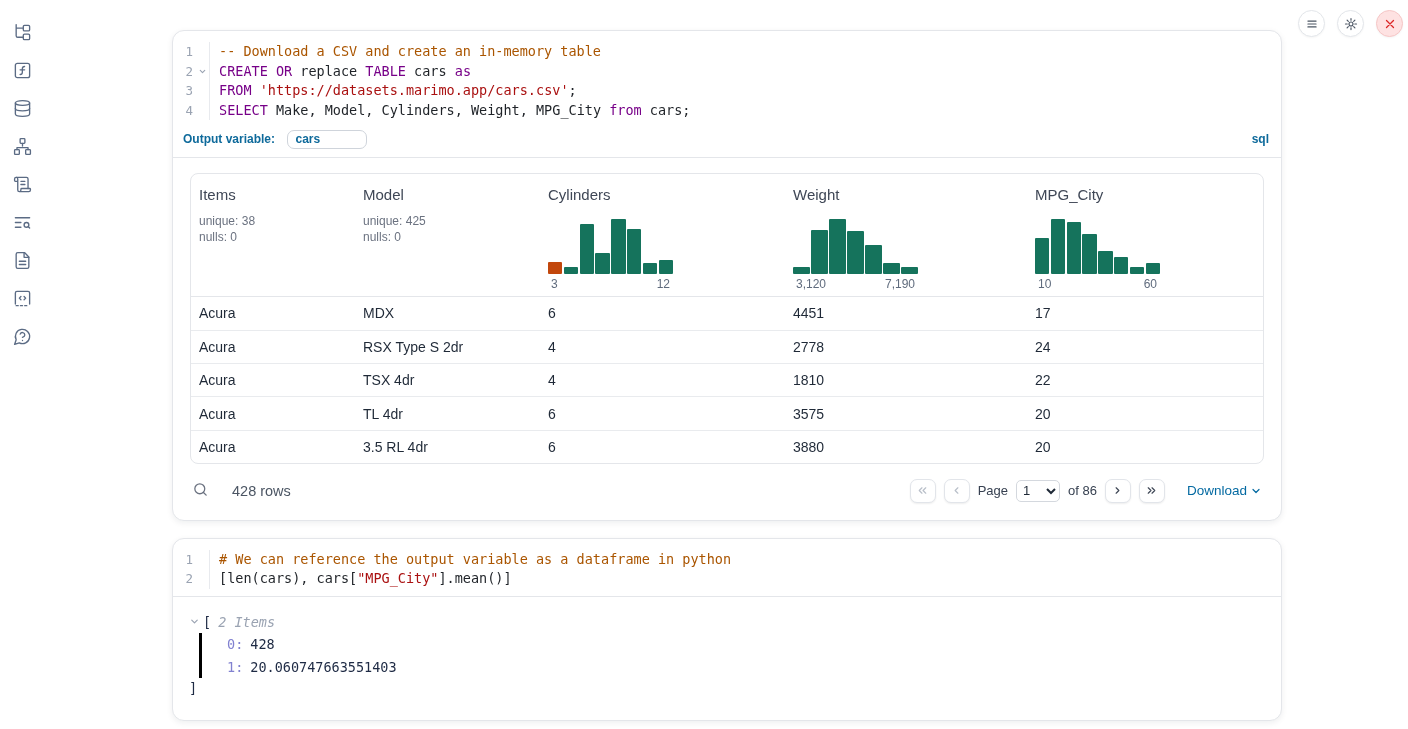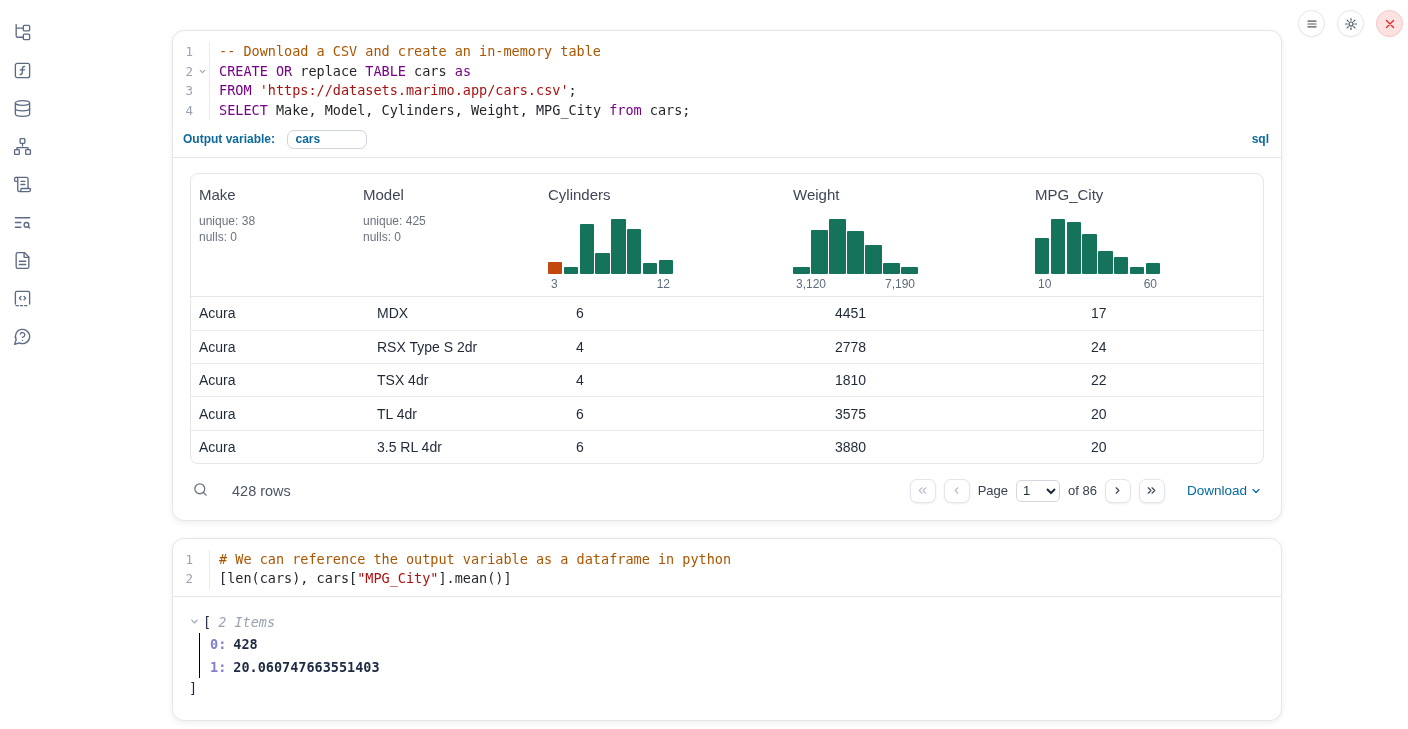--- a/index.html
+++ b/index.html
@@ -43,42 +43,42 @@
   .cell-output { padding:15px 17px 14px 17px; }
   .data-table { border:1px solid #e4e6ea; border-radius:8px; overflow:hidden; background:#fff; }
   .thead { display:grid; grid-template-columns:164px 185px 245px 242px 1fr; border-bottom:1px solid #e4e6ea; height:123px; }
   .th { position:relative; padding:12px 8px 0 8px; }
   .th-name { font-size:15px; color:#3f4756; }
   .th-meta { margin-top:10px; font-size:12px; color:#6b7280; line-height:16px; }
   .hist { position:absolute; left:8px; bottom:5px; width:125px; }
   .hist-bars { display:flex; align-items:flex-end; gap:1.5px; height:55px; }
   .hist-bar { flex:1; border-radius:1px; }
   .hist-axis { display:flex; justify-content:space-between; font-size:12px; color:#5f6b7d; margin-top:3px; padding:0 3px; }
-  .tr { display:grid; grid-template-columns:164px 185px 245px 242px 1fr; height:33.2px; align-items:center; border-top:1px solid #e9ebee; font-size:14px; color:#1f2937; cursor:default;gap:14px; }
+  .tr { display:grid; grid-template-columns:164px 185px 245px 242px 1fr; height:33.2px; align-items:center; border-top:1px solid #e9ebee; font-size:14px; color:#1f2937; cursor:default; }
   .tbody .tr:first-child { border-top:none; }
   .td { padding:0 8px; }
 
   
   .table-footer { display:flex; justify-content:space-between; align-items:center; margin-top:12px; padding:0 2px; height:30px; }
   .tf-left { display:flex; align-items:center; gap:23px; color:#4b5563; font-size:14.5px; }
   .tf-left svg { width:17px; height:17px; color:#6b7280; }
   .tf-right { display:flex; align-items:center; gap:8px; font-size:13px; color:#374151; }
   .pg-btn { width:26px; height:24px; border:1px solid #e2e5ea; border-radius:7px; background:#fff; box-shadow:0 1px 2px rgba(0,0,0,.07); display:flex; align-items:center; justify-content:center; color:#3f4756; cursor:pointer; }
   .pg-btn svg { width:13px; height:13px; }
   .pg-btn.disabled { color:#b9bfc9; }
   .page-select { height:22px; min-width:44px; border:1px solid #d4d8de; border-radius:5px; font-size:13px; color:#1f2937; padding:0 2px; background:#fff; }
   .download { display:flex; align-items:center; gap:3px; color:#0369a1; font-size:13.5px; margin-left:14px; cursor:pointer; background:none; border:none; }
   .download svg { width:12px; height:12px; }
 
   
   .py-output { padding:14px 18px 22px 16px; font-family:"DejaVu Sans Mono", monospace; font-size:13.5px; color:#1e2a44; }
   .tree-head { display:flex; align-items:center; line-height:22px; }
   .tree-head svg { width:11px; height:11px; color:#9aa3b2; margin-right:3px; }
   .tree-count { font-style:italic; color:#9aa3b2; margin-left:7px; }
-  .tree-items { margin-left:10px; border-left:1px solid #000000; padding-left:10px;font-weight:bold; }
+  .tree-items { margin-left:10px; border-left:3px solid #000000; padding-left:25px; }
   .tree-item { line-height:22.5px; }
   .tree-key { color:#8181d0; }
   .tree-val { color:#1e2a44; margin-left:7px; }
   .tree-close { line-height:20px; }
 </style>
 </head>
 <body>
 
 <div class="sidebar">
   <button class="side-btn">
@@ -199,21 +199,21 @@
         <span class="ov-label">Output variable:</span>
         <input class="ov-input" value="cars" style="">
       </div>
       <span class="lang-badge">sql</span>
     </div>
 
     <div class="cell-output">
       <div class="data-table">
         <div class="thead" id="table-head">
             <div class="th">
-              <div class="th-name">Make</div>
+              <div class="th-name">Items</div>
               <div class="th-meta">
                 <div>unique: 38</div>
                 <div>nulls: 0</div>
               </div>
             </div>
             <div class="th">
               <div class="th-name">Model</div>
               <div class="th-meta">
                 <div>unique: 425</div>
                 <div>nulls: 0</div>

